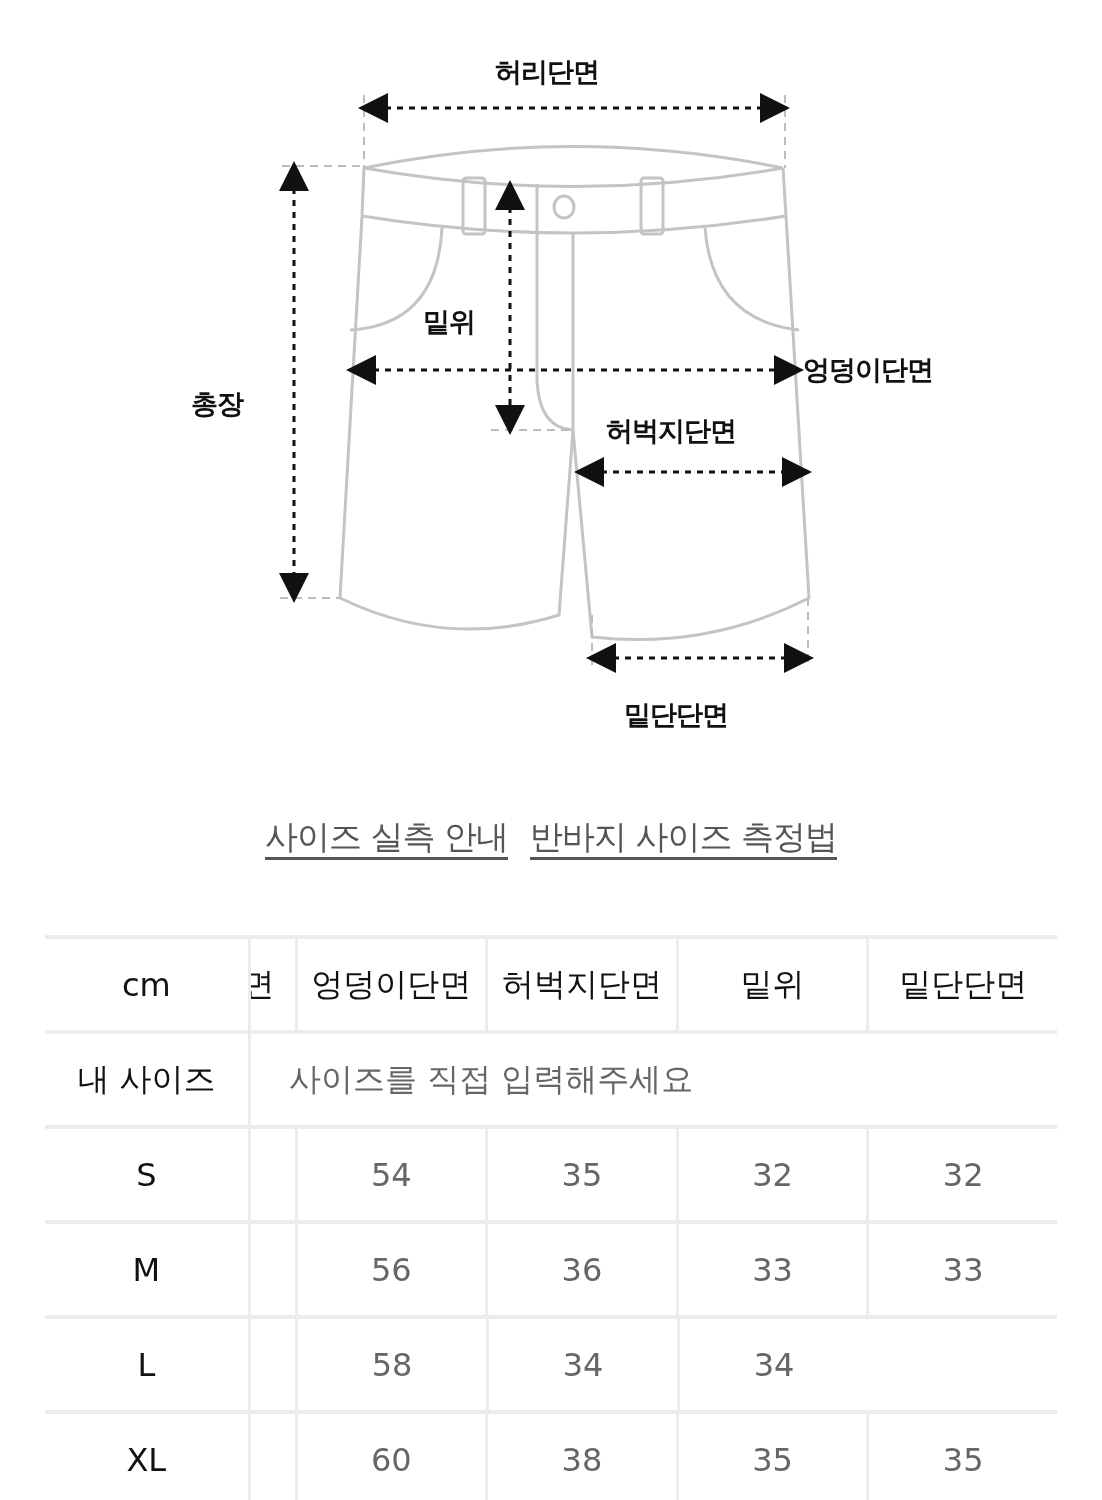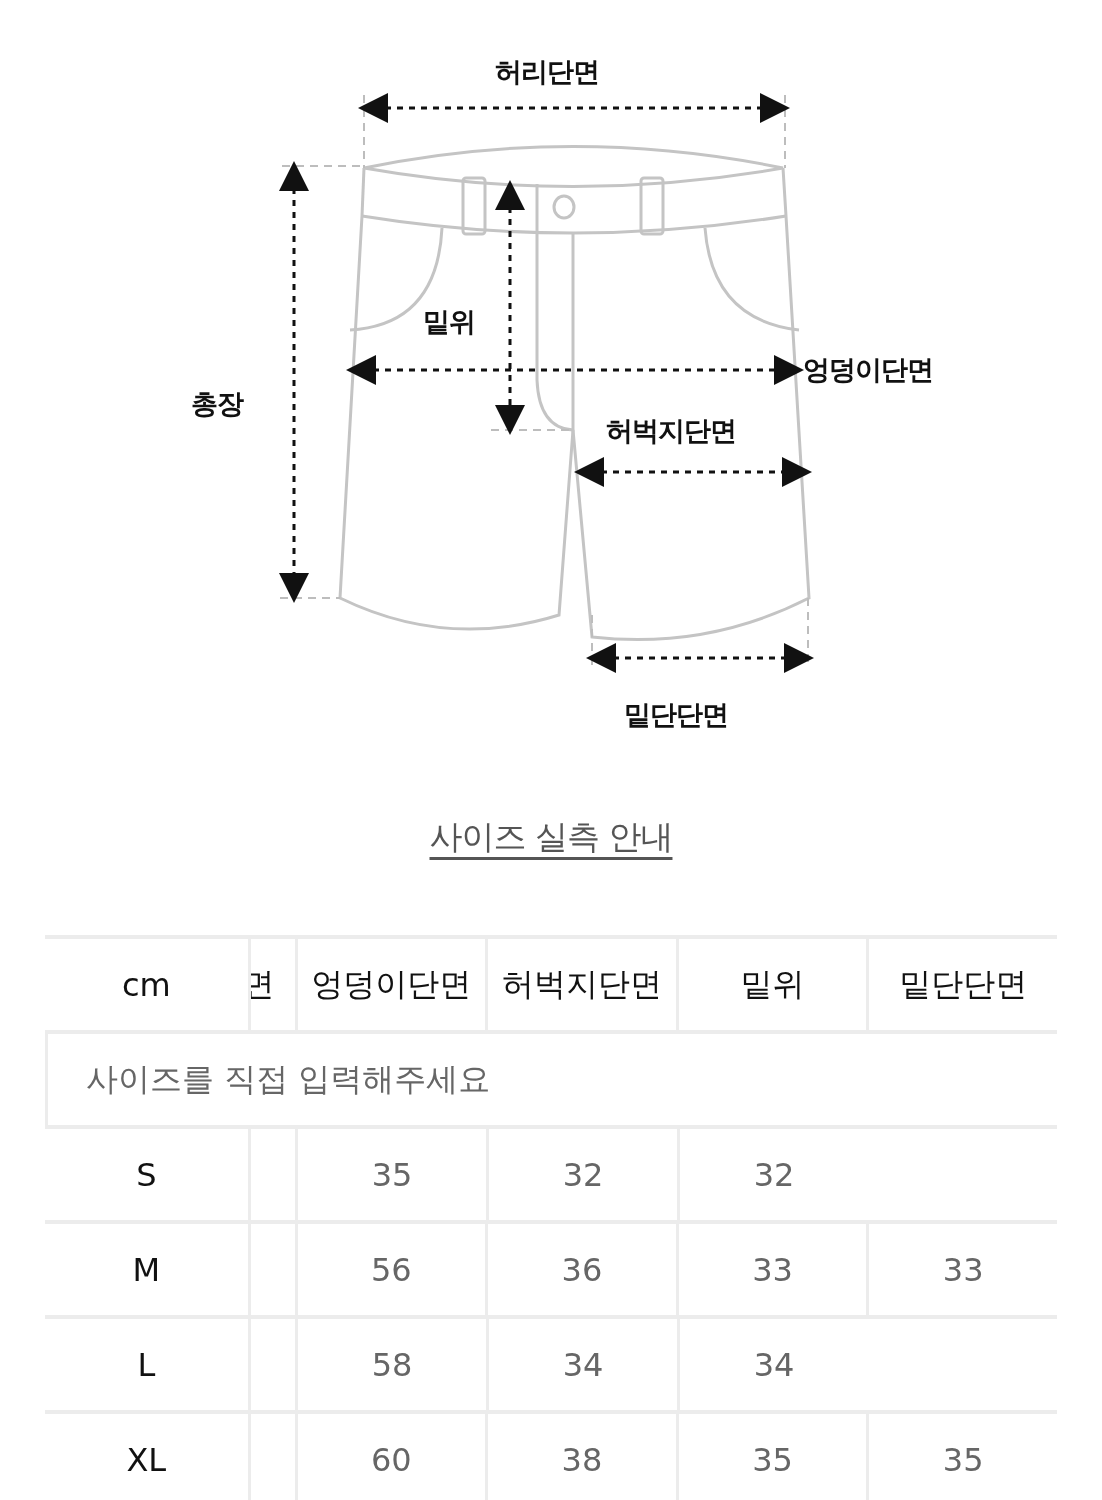--- a/index.html
+++ b/index.html
@@ -74,39 +74,42 @@
   <span class="dlabel" style="left:495px;top:54px;">허리단면</span>
   <span class="dlabel" style="left:191px;top:386px;">총장</span>
   <span class="dlabel" style="left:423px;top:304px;">밑위</span>
   <span class="dlabel" style="left:803px;top:352px;">엉덩이단면</span>
   <span class="dlabel" style="left:606px;top:413px;">허벅지단면</span>
   <span class="dlabel" style="left:624px;top:697px;">밑단단면</span>
 </div>
 
 <div class="links">
   <span class="link">사이즈 실측 안내</span>
+  <span class="link">반바지 사이즈 측정법</span>
 </div>
 
 <div class="table-wrap">
   <div class="trow head">
     <div class="cell c0">cm</div>
     <div class="cell c1">
         <span class="partial">면</span>
       </div>
     <div class="cell cn">엉덩이단면</div>
     <div class="cell cn">허벅지단면</div>
     <div class="cell cn">밑위</div>
     <div class="cell cn">밑단단면</div>
   </div>
   <div class="trow">
+    <div class="cell c0">내 사이즈</div>
     <div class="cell input-cell">사이즈를 직접 입력해주세요</div>
   </div>
   <div class="trow body">
     <div class="cell c0">S</div>
     <div class="cell c1"></div>
+    <div class="cell cn">54</div>
     <div class="cell cn">35</div>
     <div class="cell cn">32</div>
     <div class="cell cn">32</div>
   </div>
   <div class="trow body">
     <div class="cell c0">M</div>
     <div class="cell c1"></div>
     <div class="cell cn">56</div>
     <div class="cell cn">36</div>
     <div class="cell cn">33</div>

